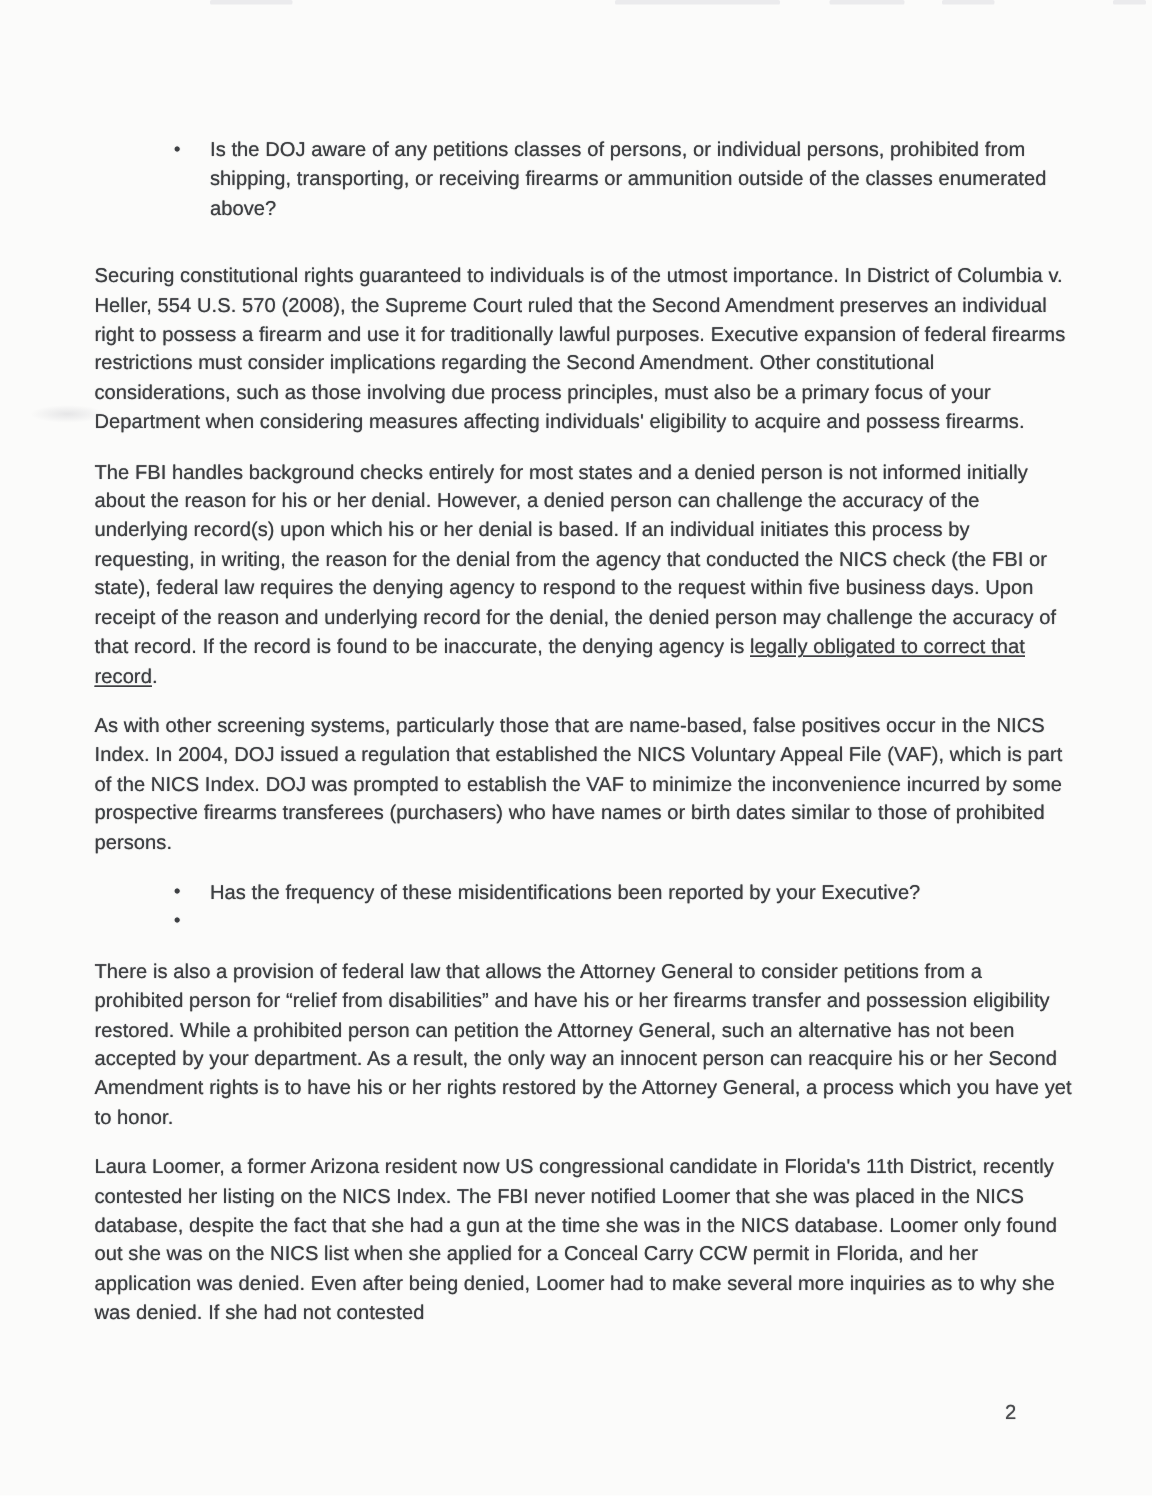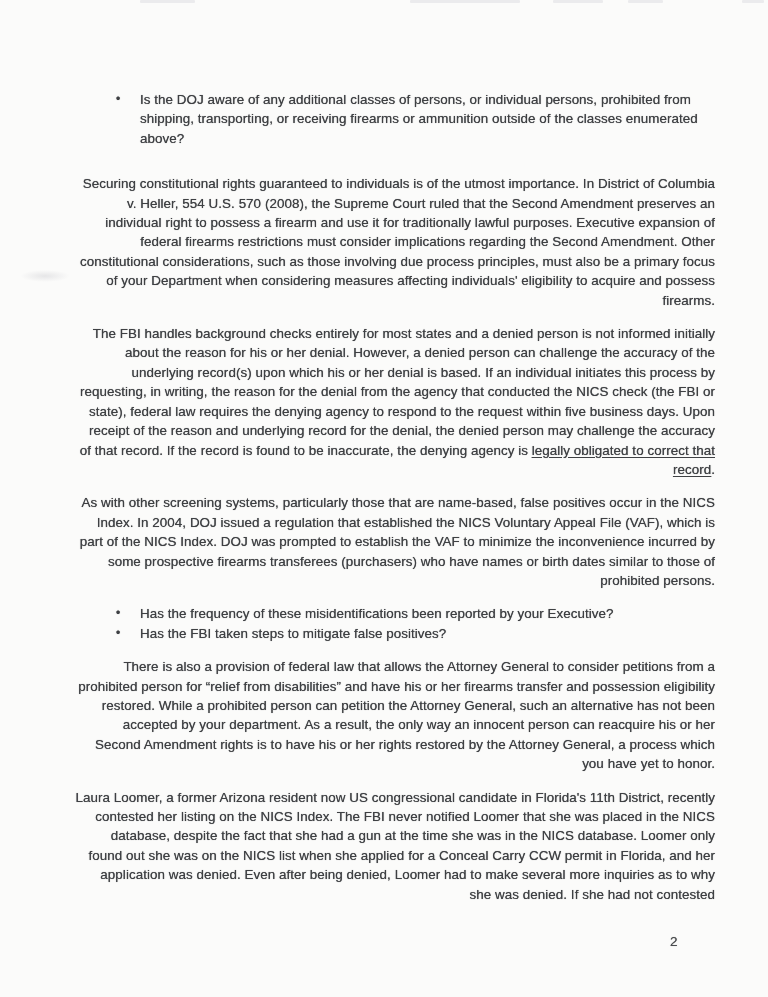--- a/index.html
+++ b/index.html
@@ -38,22 +38,21 @@
     position: absolute;
     left: 63px;
     top: 90px;
     width: 652px;
     font-size: 13.4px;
     line-height: 19.4px;
     letter-spacing: 0.05px;
     text-shadow: 0 0 0.7px rgba(62, 64, 67, 0.85); 
   }
   .content p {
-    margin: 0 0 14px 12px;
-    text-align: right;
+    margin: 0 0 14px 0;
   }
   ul.bullets {
     list-style: none;
     margin: 0 0 26px 0;
     padding: 0 0 0 53px;
   }
   ul.bullets.compact {
     margin-bottom: 14px;
   }
   ul.bullets li {
@@ -89,38 +88,37 @@
   <div class="artifact a3"></div>
   <div class="artifact a4"></div>
   <div class="artifact a5"></div>
   <div class="smudge"></div>
 
   <div class="content">
 
     <ul class="bullets">
       <li>
         <span class="dot">•</span>
-        <span>Is the DOJ aware of any additional classes of persons, or individual persons, prohibited from shipping, transporting, or receiving firearms or ammunition outside of the classes enumerated above?</span>
+        <span>Is the DOJ aware of any petitions classes of persons, or individual persons, prohibited from shipping, transporting, or receiving firearms or ammunition outside of the classes enumerated above?</span>
       </li>
     </ul>
 
     <p>Securing constitutional rights guaranteed to individuals is of the utmost importance. In District of Columbia v. Heller, 554 U.S. 570 (2008), the Supreme Court ruled that the Second Amendment preserves an individual right to possess a firearm and use it for traditionally lawful purposes. Executive expansion of federal firearms restrictions must consider implications regarding the Second Amendment. Other constitutional considerations, such as those involving due process principles, must also be a primary focus of your Department when considering measures affecting individuals' eligibility to acquire and possess firearms.</p>
 
     <p><span>The FBI handles background checks entirely for most states and a denied person is not informed initially about the reason for his or her denial. However, a denied person can challenge the accuracy of the underlying record(s) upon which his or her denial is based. If an individual initiates this process by requesting, in writing, the reason for the denial from the agency that conducted the NICS check (the FBI or state), federal law requires the denying agency to respond to the request within five business days. Upon receipt of the reason and underlying record for the denial, the denied person may challenge the accuracy of that record. If the record is found to be inaccurate, the denying agency is </span><span class="u">legally obligated to correct that record</span><span>.</span></p>
 
     <p>As with other screening systems, particularly those that are name-based, false positives occur in the NICS Index. In 2004, DOJ issued a regulation that established the NICS Voluntary Appeal File (VAF), which is part of the NICS Index. DOJ was prompted to establish the VAF to minimize the inconvenience incurred by some prospective firearms transferees (purchasers) who have names or birth dates similar to those of prohibited persons.</p>
 
     <ul class="bullets compact">
       <li>
         <span class="dot">•</span>
         <span>Has the frequency of these misidentifications been reported by your Executive?</span>
       </li>
       <li>
         <span class="dot">•</span>
-        <span>Has the FBI taken steps to mitigate false positives?</span>
       </li>
     </ul>
 
     <p>There is also a provision of federal law that allows the Attorney General to consider petitions from a prohibited person for “relief from disabilities” and have his or her firearms transfer and possession eligibility restored. While a prohibited person can petition the Attorney General, such an alternative has not been accepted by your department. As a result, the only way an innocent person can reacquire his or her Second Amendment rights is to have his or her rights restored by the Attorney General, a process which you have yet to honor.</p>
 
     <p>Laura Loomer, a former Arizona resident now US congressional candidate in Florida's 11th District, recently contested her listing on the NICS Index. The FBI never notified Loomer that she was placed in the NICS database, despite the fact that she had a gun at the time she was in the NICS database. Loomer only found out she was on the NICS list when she applied for a Conceal Carry CCW permit in Florida, and her application was denied. Even after being denied, Loomer had to make several more inquiries as to why she was denied. If she had not contested</p>
 
   </div>
 
   <div class="pagenum">2</div>

